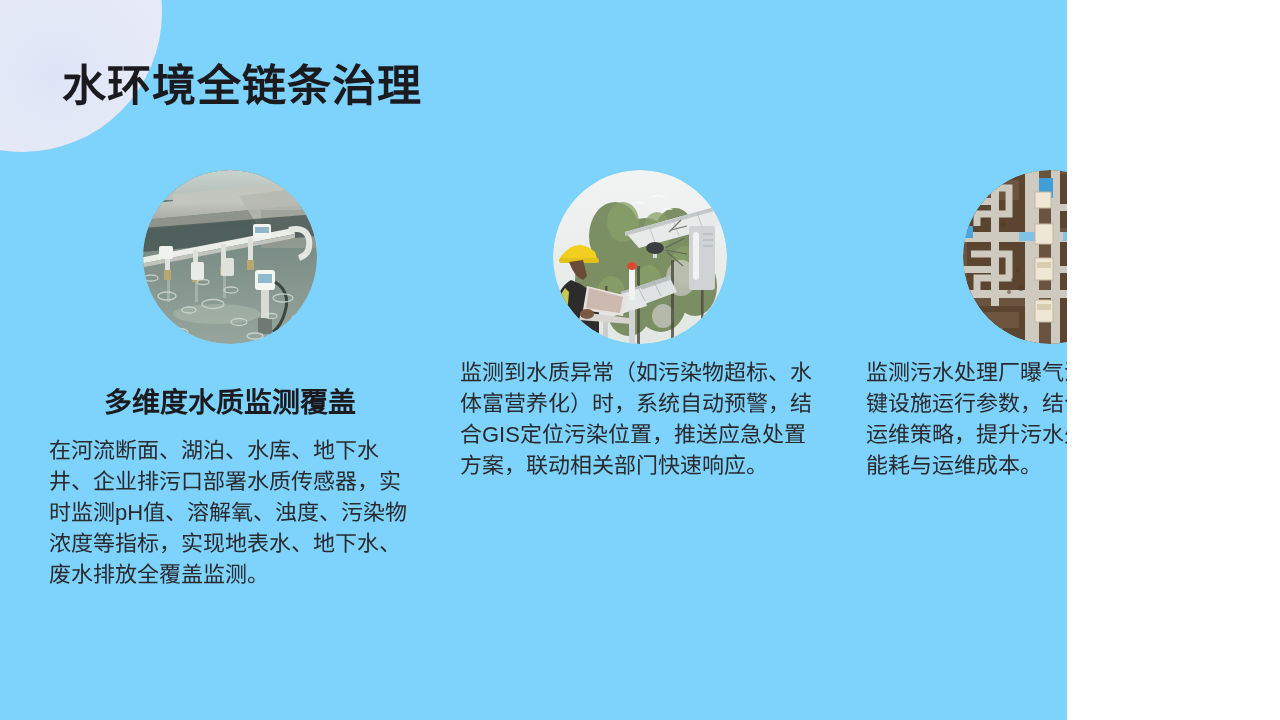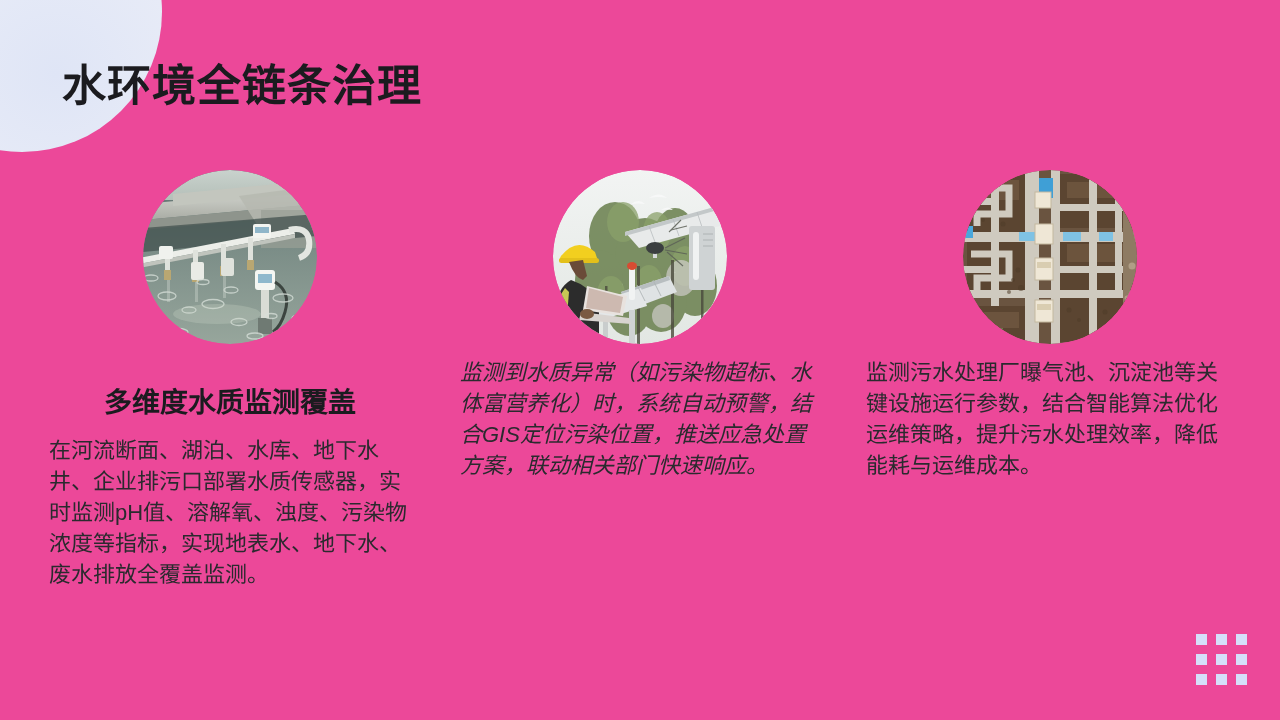--- a/index.html
+++ b/index.html
@@ -11,23 +11,23 @@
     width: 1280px;
     height: 720px;
     background: #ffffff;
     font-family: "Liberation Sans", "DejaVu Sans", sans-serif;
     overflow: hidden;
     -webkit-font-smoothing: antialiased;
   }
 
   .slide {
     position: relative;
-    width: 1280px;
+    width: 1067px;
     height: 720px;
-    background: #ec4899;
+    background: #7dd3fc;
     overflow: hidden;
   }
 
   
   .corner-blob {
     position: absolute;
     left: -118px;
     top: -128px;
     width: 280px;
     height: 280px;
@@ -112,21 +112,21 @@
     width: 370px;
     font-size: 22px;
     line-height: 31px;
     color: #2a2a2e;
     text-align: left;
     font-weight: 400;
   }
 
   
   .column:nth-child(1) .col-body { width: 362px; }
-  .column:nth-child(2) .col-body { width: 360px; font-style: italic; }
+  .column:nth-child(2) .col-body { width: 360px; }
   .column:nth-child(3) .col-body { width: 368px; }
 </style>
 </head>
 <body>
 
 <div class="slide">
 
   <div class="corner-blob"></div>
 
   <div class="page-title">水环境全链条治理</div>

